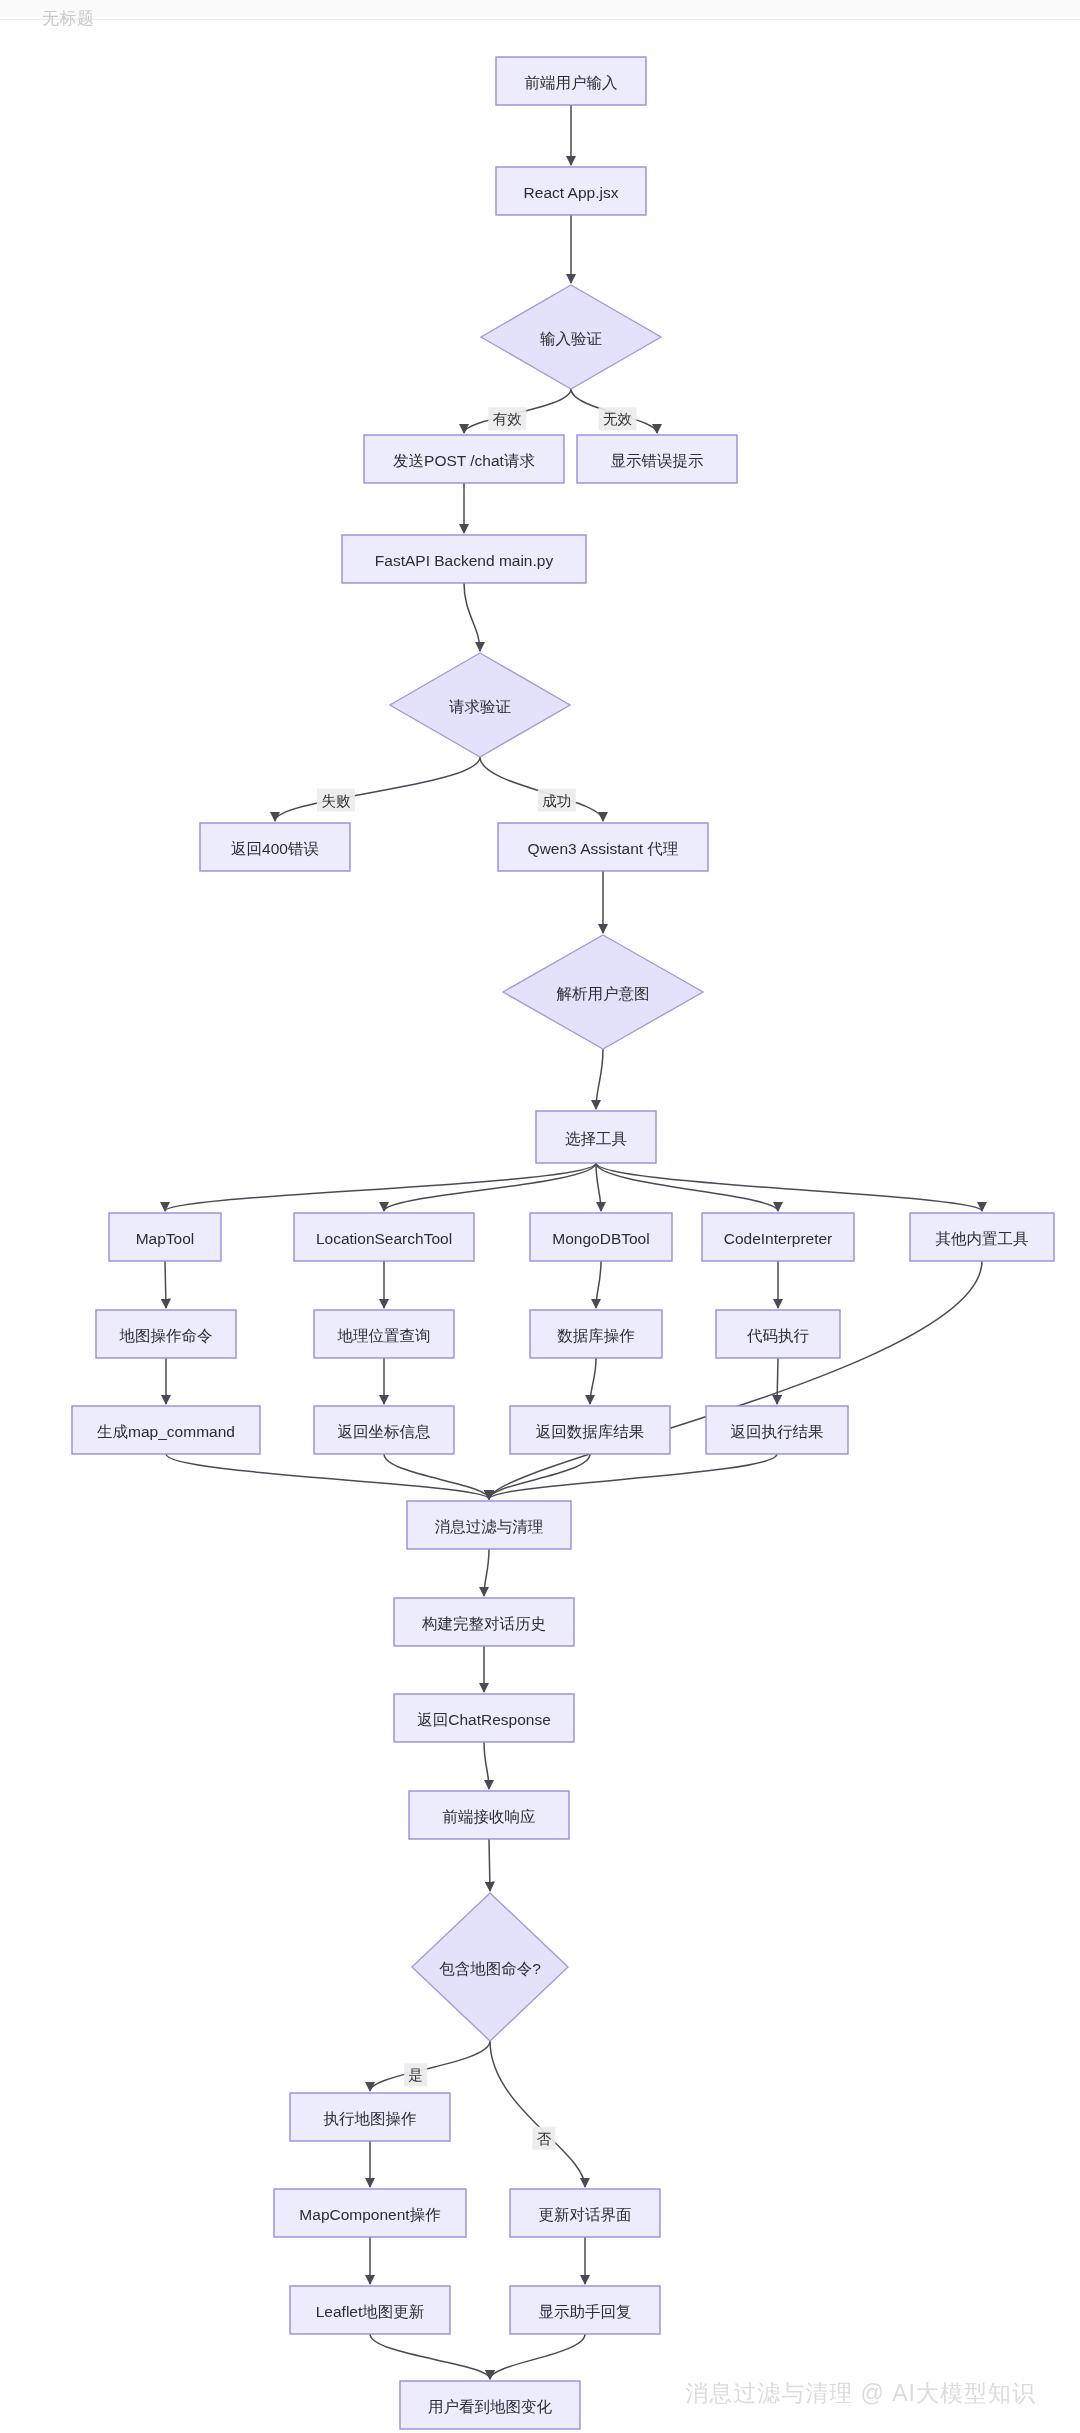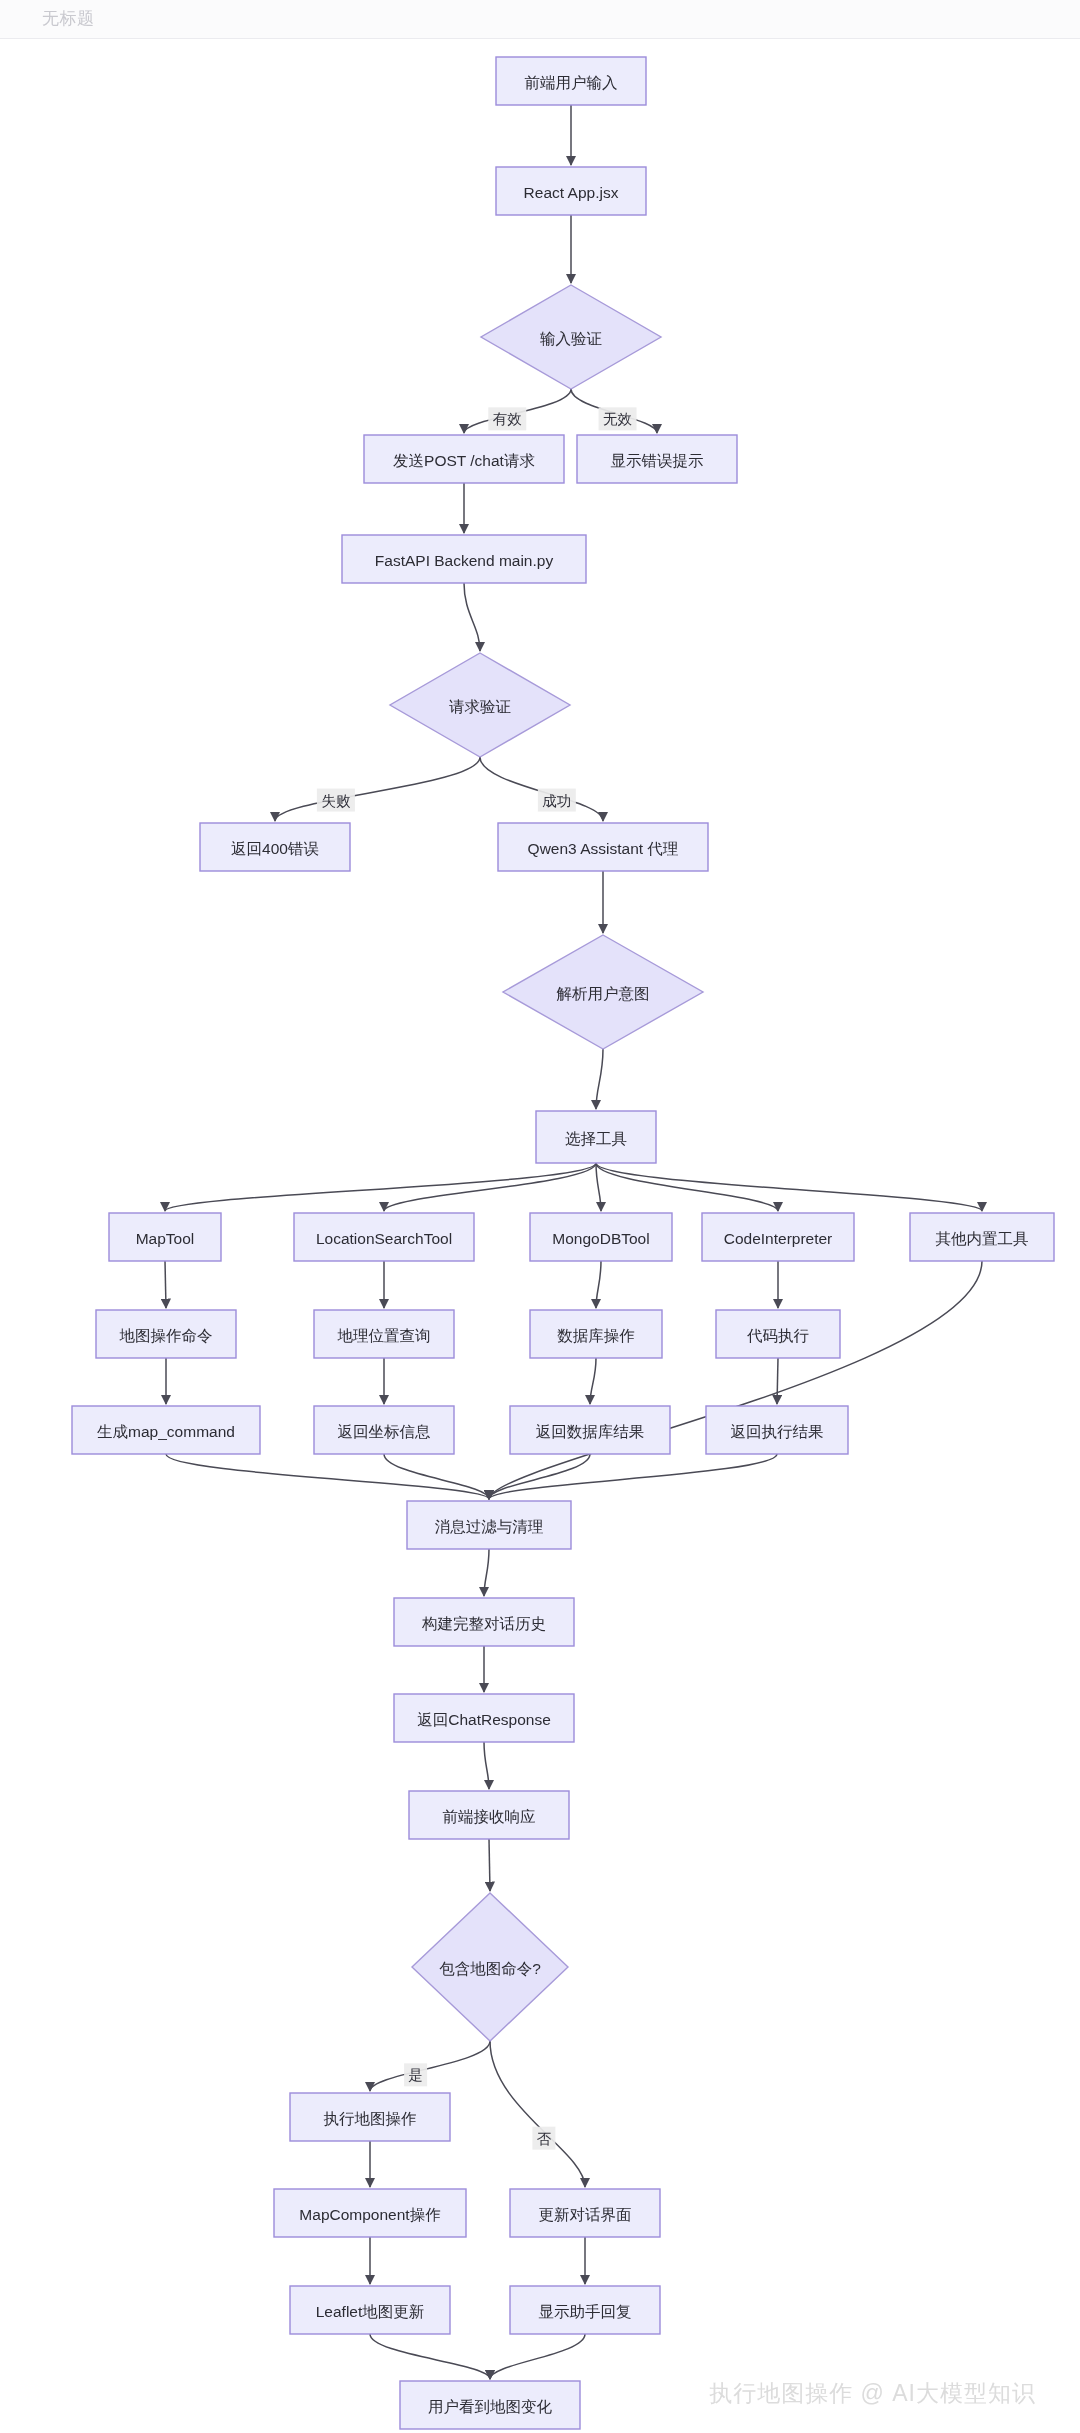--- a/index.html
+++ b/index.html
@@ -11,21 +11,21 @@
   #page {
     position: relative;
     width: 1080px;
     height: 2433px;
     background: #ffffff;
     overflow: hidden;
   }
   #titlebar {
     position: absolute;
     left: 0; top: 0;
-    width: 1080px; height: 39px;
+    width: 1080px; height: 20px;
     background: #fbfbfc;
     border-bottom: 1px solid #ebebef;
     box-sizing: border-box;
     padding-left: 28px;
   }
   #titlebar-text {
     position: absolute;
     left: 42px; top: 7px;
     font-size: 17px;
     color: #c9c9cf;
@@ -291,15 +291,15 @@
           <rect x="513.86" y="755.56" width="38" height="23" class="edgelabel-bg"></rect>
           <text x="532.86" y="767.56" class="edgelabel">成功</text>
           <rect x="380.1" y="2030.32" width="23" height="23" class="edgelabel-bg"></rect>
           <text x="391.6" y="2042.32" class="edgelabel">是</text>
           <rect x="508.4" y="2093.68" width="23" height="23" class="edgelabel-bg"></rect>
           <text x="519.9" y="2105.68" class="edgelabel">否</text>
         </g>
     </svg>
   </div>
 
-  <div id="watermark">执行地图操作 @ AI大模型知识</div>
+  <div id="watermark">消息过滤与清理 @ AI大模型知识</div>
 
 </div>
 
 </body></html>

